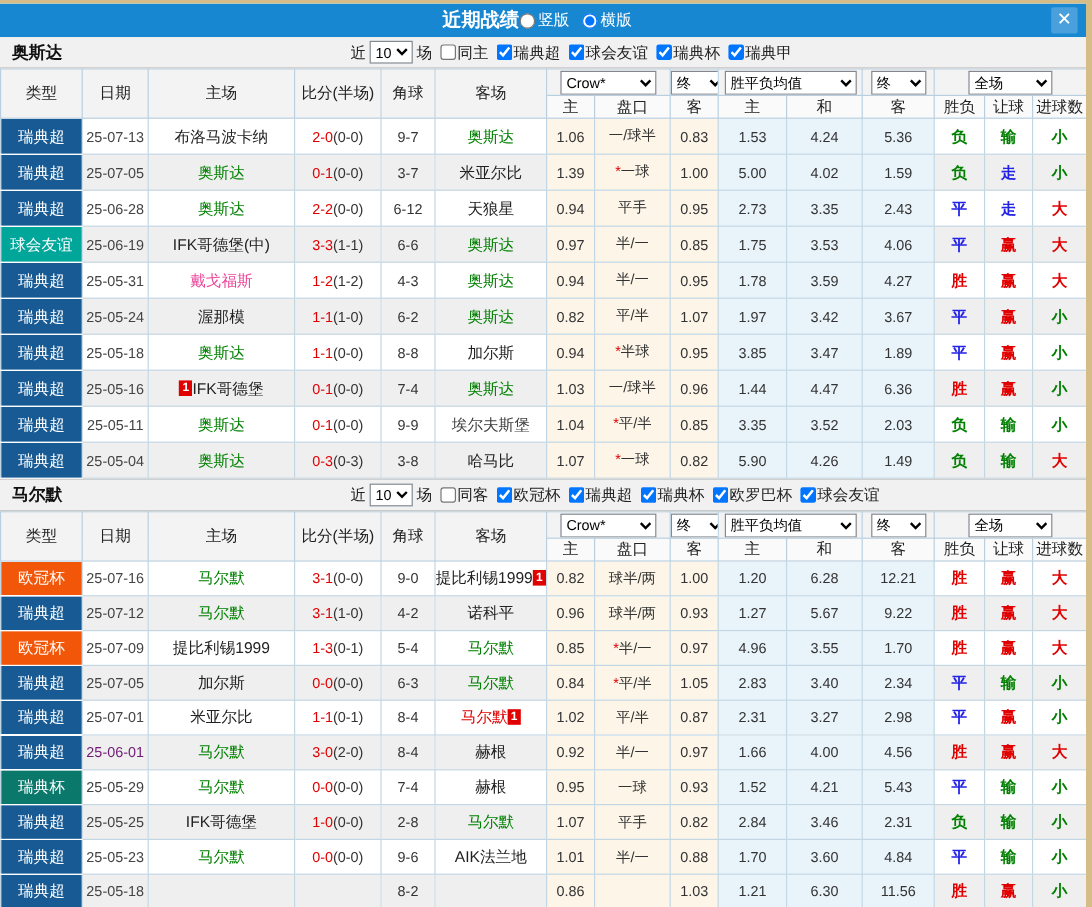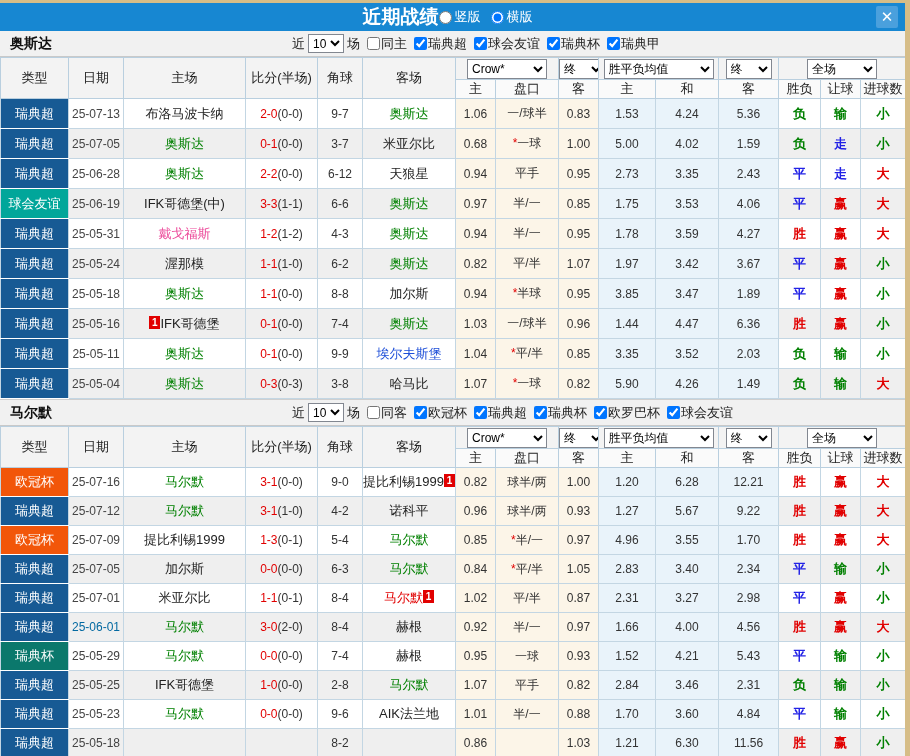--- a/index.html
+++ b/index.html
@@ -1,21 +1,21 @@
 <!DOCTYPE html>
 <html><head>
 <meta charset="utf-8">
 <style>
   html,body{margin:0;padding:0}
   body{width:910px;height:756px;overflow:hidden;background:#d6bd87;font-family:"Liberation Sans","DejaVu Sans",sans-serif}
   .frame{position:absolute;left:0;top:3px;width:905px;height:753px;background:#fff;overflow:hidden}
 
   
   .titlebar{height:28px;background:#1787d2;position:relative;display:flex;align-items:center;justify-content:center;color:#fff}
-  .win-title{font-weight:bold;font-size:19px;margin-right:0}
+  .win-title{font-weight:bold;font-size:16px;margin-right:0}
   .radio-lab{display:flex;align-items:center;font-size:13px;margin-right:10px;gap:3px;cursor:pointer}
   .radio-lab input{margin:0;width:13px;height:13px}
   .close-btn{position:absolute;right:7px;top:3px;width:22px;height:22px;background:#4aa0dd;color:#fff;
     font-size:15px;font-weight:bold;text-align:center;line-height:22px;border-radius:2px;cursor:pointer}
 
   
   .section-bar{height:25px;background:#f1f1f1;border-bottom:1px solid #c9c9c9;position:relative;display:flex;align-items:center}
   .team-name{font-weight:bold;font-size:14px;margin-left:10px;color:#111}
   .filters{position:absolute;left:292px;display:flex;align-items:center;font-size:13px;color:#222;white-space:nowrap}
   .count-select{height:19px;font-size:12px;margin:0 3px;border:1px solid #828790;background:#fff}
@@ -158,21 +158,21 @@
           <td class="rchar" style="color: rgb(1, 128, 1);">输</td>
           <td class="rchar" style="color: rgb(1, 128, 1);">小</td>
         </tr>
         <tr>
           <td class="type" style="background: rgb(23, 90, 148);">瑞典超</td>
           <td style="color: rgb(68, 68, 68);">25-07-05</td>
           <td class="tname"><span style="color: rgb(1, 128, 1);">奥斯达</span></td>
           <td><span class="score">0-1</span><span class="half">(0-0)</span></td>
           <td>3-7</td>
           <td class="tname"><span style="color: rgb(34, 34, 34);">米亚尔比</span></td>
-          <td class="cream">0.68</td>
+          <td class="cream">1.39</td>
           <td class="cream"><span class="star">*</span><span>一球</span></td>
           <td class="cream">1.00</td>
           <td class="avgc">5.00</td>
           <td class="avgc">4.02</td>
           <td class="avgc">1.59</td>
           <td class="rchar" style="color: rgb(1, 128, 1);">负</td>
           <td class="rchar" style="color: rgb(34, 34, 230);">走</td>
           <td class="rchar" style="color: rgb(1, 128, 1);">小</td>
         </tr>
         <tr>
@@ -276,21 +276,21 @@
           <td class="rchar" style="color: rgb(225, 0, 0);">胜</td>
           <td class="rchar" style="color: rgb(225, 0, 0);">赢</td>
           <td class="rchar" style="color: rgb(1, 128, 1);">小</td>
         </tr>
         <tr>
           <td class="type" style="background: rgb(23, 90, 148);">瑞典超</td>
           <td style="color: rgb(68, 68, 68);">25-05-11</td>
           <td class="tname"><span style="color: rgb(1, 128, 1);">奥斯达</span></td>
           <td><span class="score">0-1</span><span class="half">(0-0)</span></td>
           <td>9-9</td>
-          <td class="tname"><span style="color: #1d4ed8; text-align: right;">埃尔夫斯堡</span></td>
+          <td class="tname"><span style="color: #404040; text-align: right;">埃尔夫斯堡</span></td>
           <td class="cream">1.04</td>
           <td class="cream"><span class="star">*</span><span>平/半</span></td>
           <td class="cream">0.85</td>
           <td class="avgc">3.35</td>
           <td class="avgc">3.52</td>
           <td class="avgc">2.03</td>
           <td class="rchar" style="color: rgb(1, 128, 1);">负</td>
           <td class="rchar" style="color: rgb(1, 128, 1);">输</td>
           <td class="rchar" style="color: rgb(1, 128, 1);">小</td>
         </tr>
@@ -473,21 +473,21 @@
           <td class="cream">0.87</td>
           <td class="avgc">2.31</td>
           <td class="avgc">3.27</td>
           <td class="avgc">2.98</td>
           <td class="rchar" style="color: rgb(34, 34, 230);">平</td>
           <td class="rchar" style="color: rgb(225, 0, 0);">赢</td>
           <td class="rchar" style="color: rgb(1, 128, 1);">小</td>
         </tr>
         <tr>
           <td class="type" style="background: rgb(23, 90, 148);">瑞典超</td>
-          <td style="color: #0369a1;">25-06-01</td>
+          <td style="color: #701a75;">25-06-01</td>
           <td class="tname"><span style="color: rgb(1, 128, 1);">马尔默</span></td>
           <td><span class="score">3-0</span><span class="half">(2-0)</span></td>
           <td>8-4</td>
           <td class="tname"><span style="color: rgb(34, 34, 34);">赫根</span></td>
           <td class="cream">0.92</td>
           <td class="cream"><span>半/一</span></td>
           <td class="cream">0.97</td>
           <td class="avgc">1.66</td>
           <td class="avgc">4.00</td>
           <td class="avgc">4.56</td>

